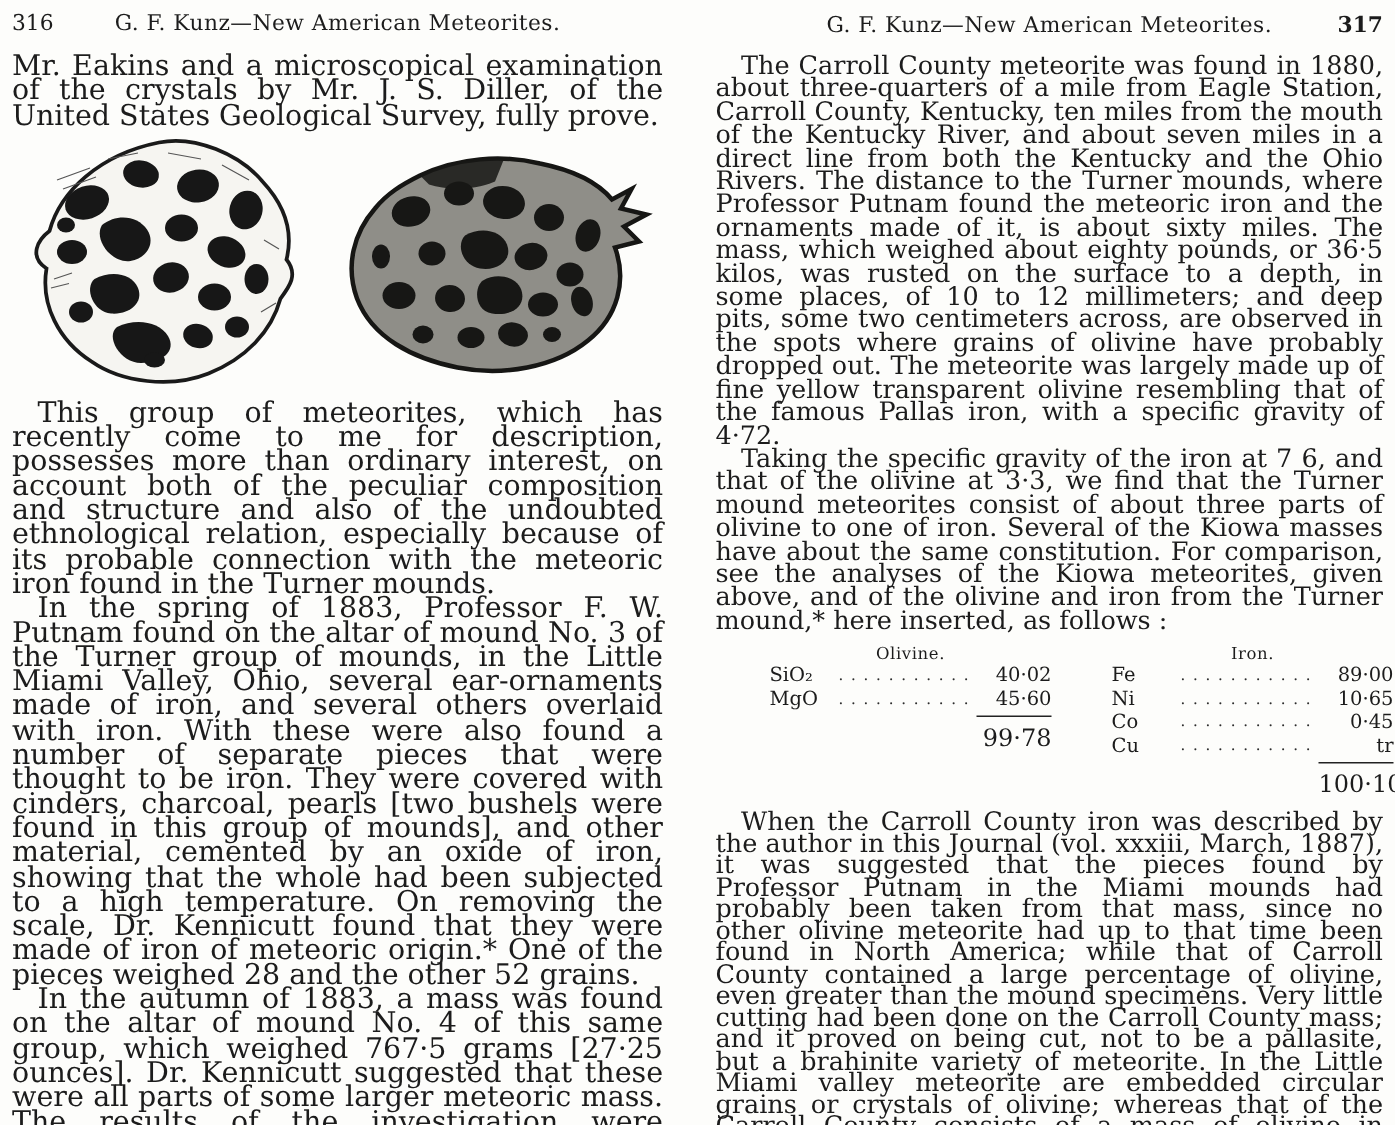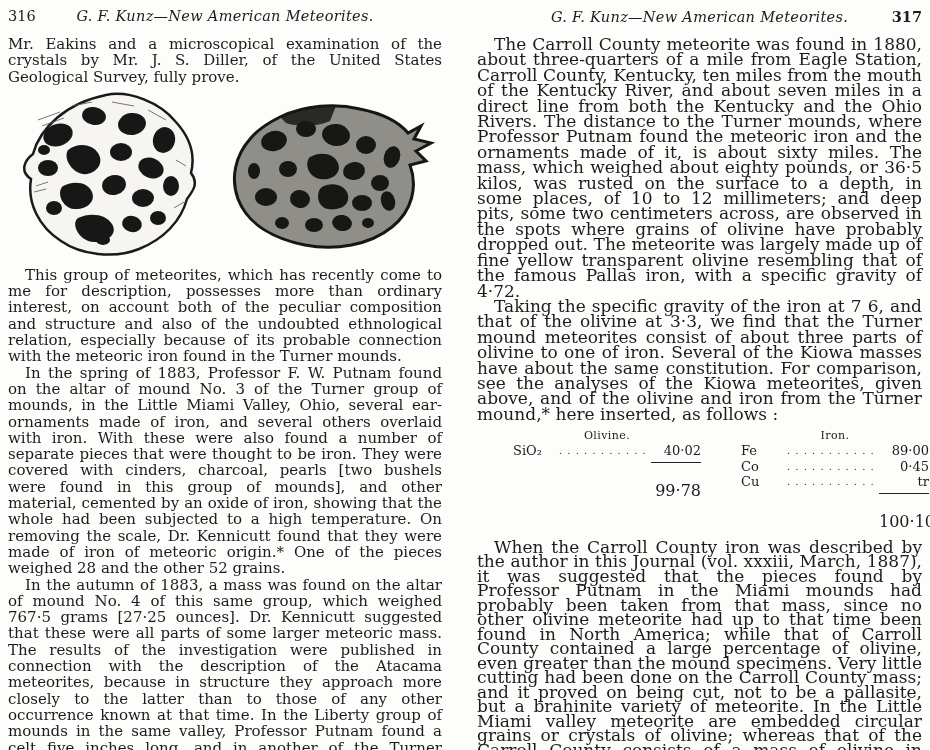--- a/index.html
+++ b/index.html
@@ -18,27 +18,27 @@
 
   .page-head {
     display:grid; grid-template-columns:56px 1fr 56px;
     align-items:baseline; margin-bottom:12px;
   }
   .page-num { font-size:14.5px; }
   .page-num.left  { text-align:left; }
   .page-num.right { text-align:right;font-weight:bold; }
   .running-title {
     grid-column:2; text-align:center;
-    font-style:italic; font-size:14.5px; letter-spacing:.3px;
+    font-size:14.5px; letter-spacing:.3px;
     white-space:nowrap;
   }
 
   p.body-text {
     margin:0; text-align:justify; text-indent:17px;
-    font-size:15px; line-height:16.3px;
+    font-size:19px; line-height:16.3px;
   }
   .page-right p.body-text { font-size:17px; line-height:15.4px; }
   .page-right p.tight     { line-height:14.5px; }
   p.no-indent { text-indent:0; }
 
   .figure-row {
     display:flex; justify-content:space-between; align-items:center;
     margin:5px 0 7px 0; height:170px;
   }
 
@@ -50,21 +50,21 @@
   
   .analysis { display:flex; gap:40px; padding-left:36px; margin:7px 0 9px 0; }
   .a-group { width:188px; }
   .a-head { text-align:center; font-size:11px; letter-spacing:.4px; margin-bottom:1px; }
   .a-row { display:flex; align-items:center; font-size:13px; line-height:15.5px; }
   .a-label { width:46px; white-space:nowrap; }
   .a-leader { flex:1; overflow:hidden; white-space:nowrap; font-size:10px; color:#2c2c2c; }
   .a-leader::after { content:". . . . . . . . . . . . . . . . . . . ."; letter-spacing:1px; }
   .a-val { width:50px; text-align:right; white-space:nowrap; }
   .a-total { display:flex; justify-content:flex-end; margin-top:3px; }
-  .a-total .a-val { border-top:1.4px solid #222; padding-top:18px; }
+  .a-total .a-val { border-top:1.4px solid #222; padding-top:4px; }
 </style>
 </head>
 <body>
 
 <div class="spread">
 
   <div class="page page-left">
     <div class="page-head">
       <span class="page-num left">316</span>
       <span class="running-title">G. F. Kunz—New American Meteorites.</span>
@@ -150,33 +150,43 @@
     <p class="body-text">Taking the specific gravity of the iron at 7 6, and that of the olivine at 3·3, we find that the Turner mound meteorites consist of about three parts of olivine to one of iron.  Several of the Kiowa masses have about the same constitution.  For comparison, see the analyses of the Kiowa meteorites, given above, and of the olivine and iron from the Turner mound,* here inserted, as follows :</p>
 
     <div class="analysis">
       <div class="a-group">
         <div class="a-head">Olivine.</div>
         <div class="a-row">
           <span class="a-label">SiO₂</span>
           <span class="a-leader"></span>
           <span class="a-val">40·02</span>
         </div>
+        <div class="a-row">
+          <span class="a-label">MgO</span>
+          <span class="a-leader"></span>
+          <span class="a-val">45·60</span>
+        </div>
         <div class="a-total">
           <span class="a-val">99·78</span>
         </div>
       </div>
 
       <div class="a-group">
         <div class="a-head">Iron.</div>
         <div class="a-row">
           <span class="a-label">Fe</span>
           <span class="a-leader"></span>
           <span class="a-val">89·00</span>
         </div>
         <div class="a-row">
+          <span class="a-label">Ni</span>
+          <span class="a-leader"></span>
+          <span class="a-val">10·65</span>
+        </div>
+        <div class="a-row">
           <span class="a-label">Co</span>
           <span class="a-leader"></span>
           <span class="a-val">0·45</span>
         </div>
         <div class="a-row">
           <span class="a-label">Cu</span>
           <span class="a-leader"></span>
           <span class="a-val">tr</span>
         </div>
         <div class="a-total">

